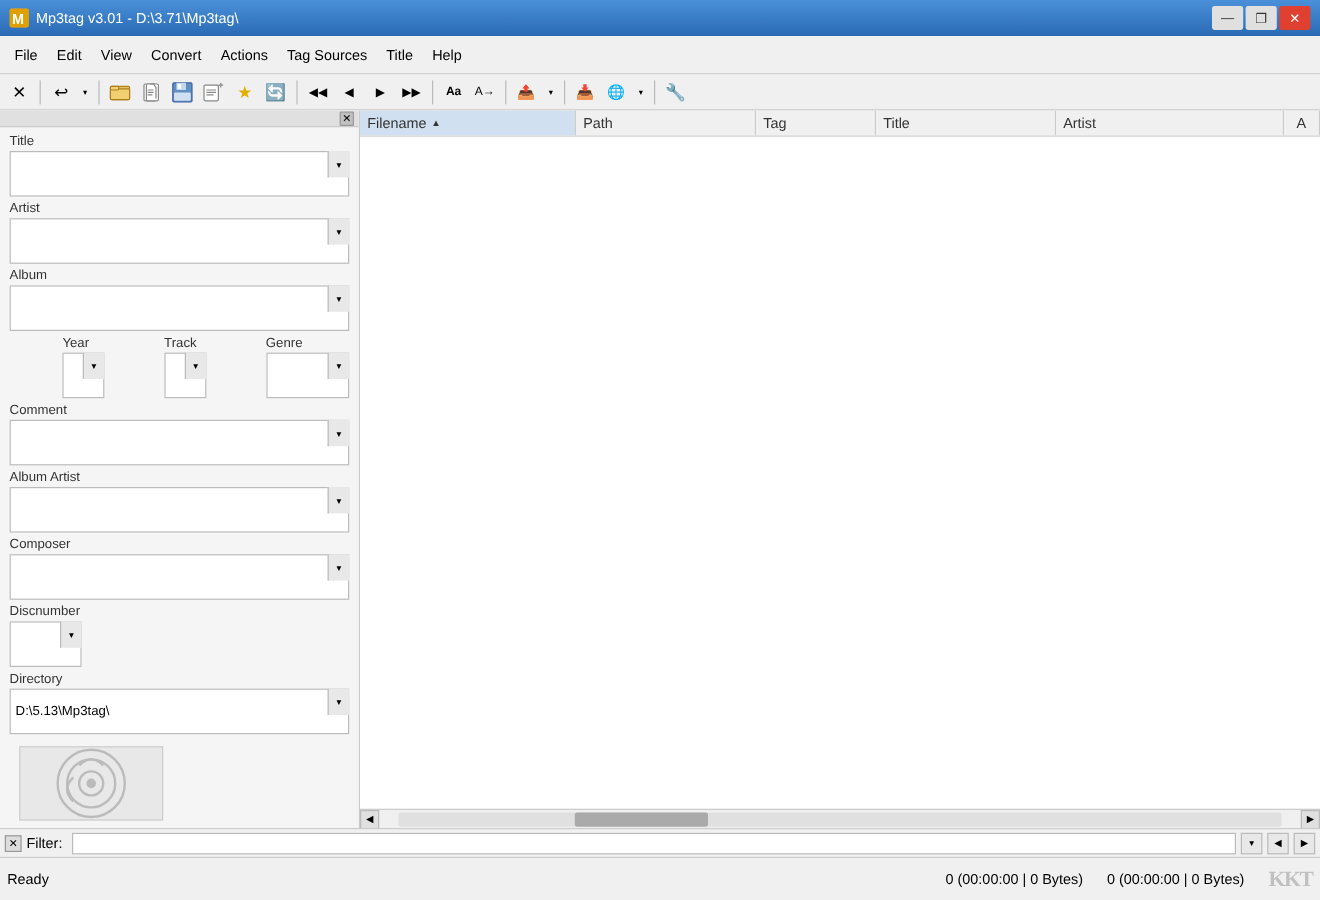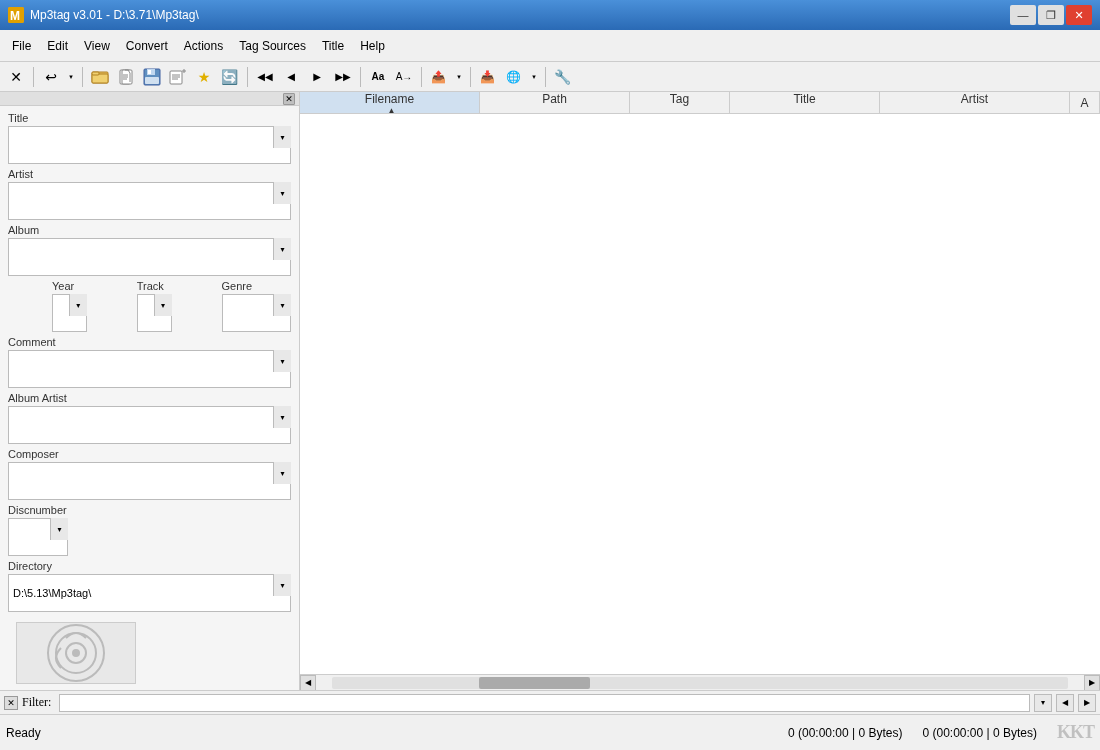--- a/index.html
+++ b/index.html
@@ -170,21 +170,20 @@
     .col-header {
       border-right: 1px solid #ccc;
       padding: 0 6px;
       display: flex;
       align-items: center;
       font-size: 11px;
       color: #333;
       cursor: pointer;
       white-space: nowrap;
       user-select: none;
-      flex-direction: column;
     }
     .col-header.active { background: #d0e0f0; }
 
     #file-list {
       flex: 1;
       background: white;
       overflow: auto;
     }
 
     
@@ -509,21 +508,21 @@
       </div>
       <div class="scroll-arrow">▶</div>
     </div>
 
   </div>
 
 </div>
 
 <div id="filter-bar">
   <div class="filter-close-btn">✕</div>
-  <span style="margin-right:4px;font-family:Liberation Serif, serif;">Filter:</span>
+  <span style="margin-right:4px;">Filter:</span>
   <input class="field-input" id="filter-input" type="text" style="flex: 1 1 0%; height: 18px;">
   <div class="filter-dropdown">▾</div>
   <div class="filter-nav">◀</div>
   <div class="filter-nav">▶</div>
 </div>
 
 <div id="statusbar">
   <span>Ready</span>
   <div id="status-right">
     <span>0 (00:00:00 | 0 Bytes)</span>

